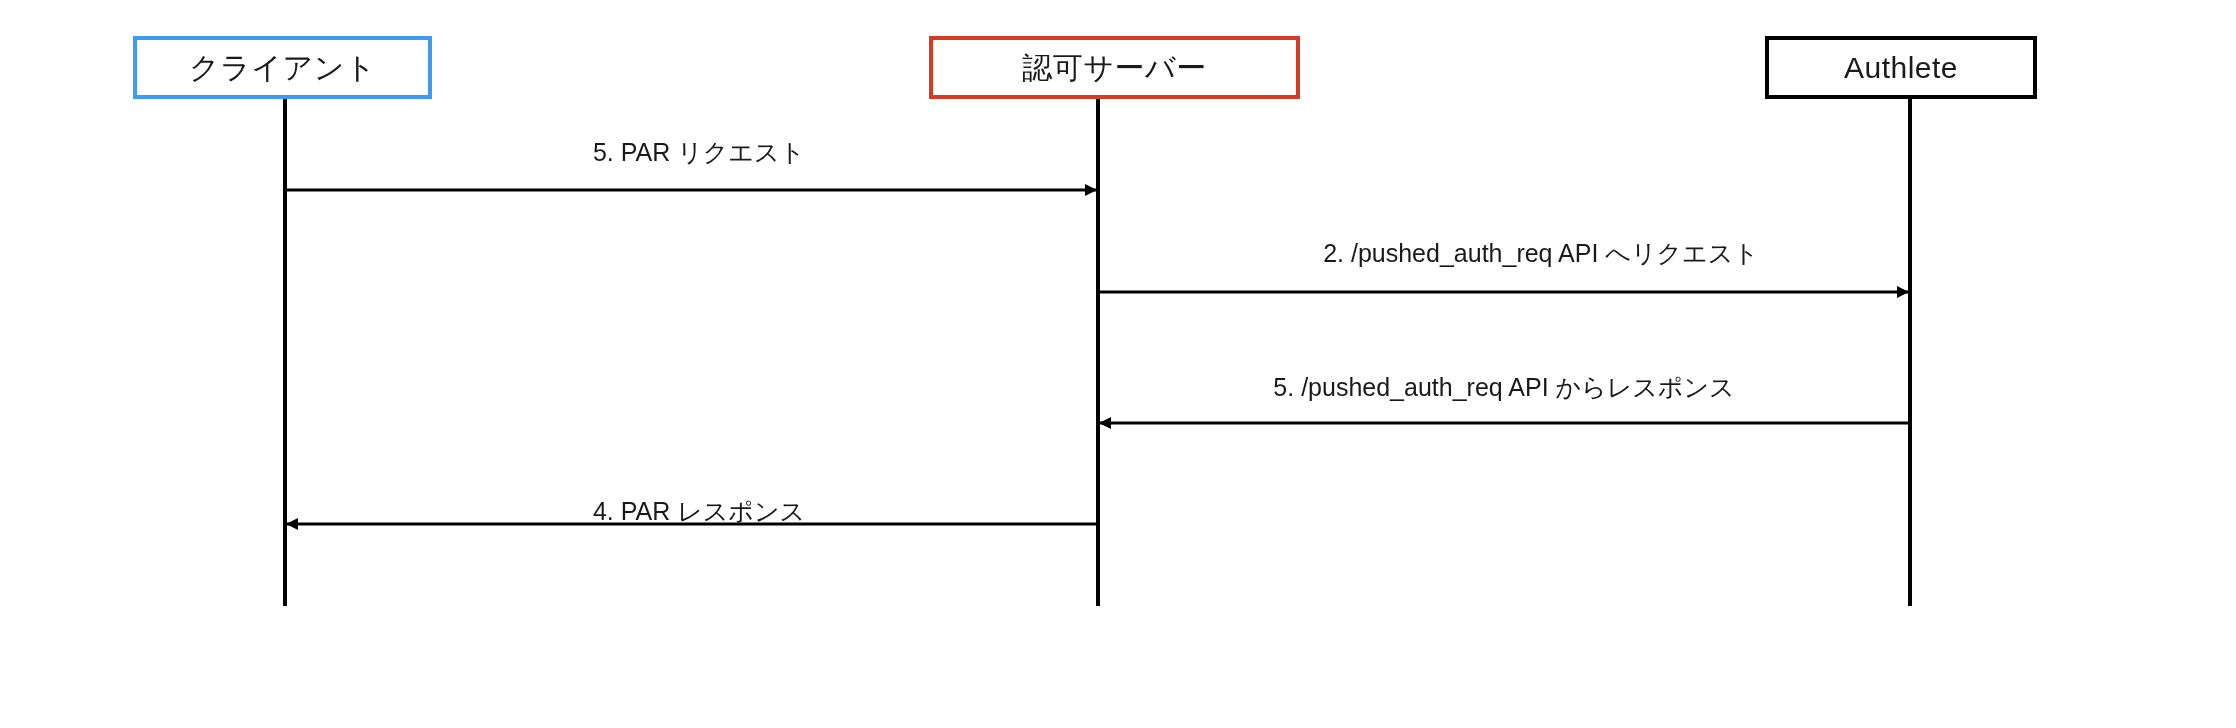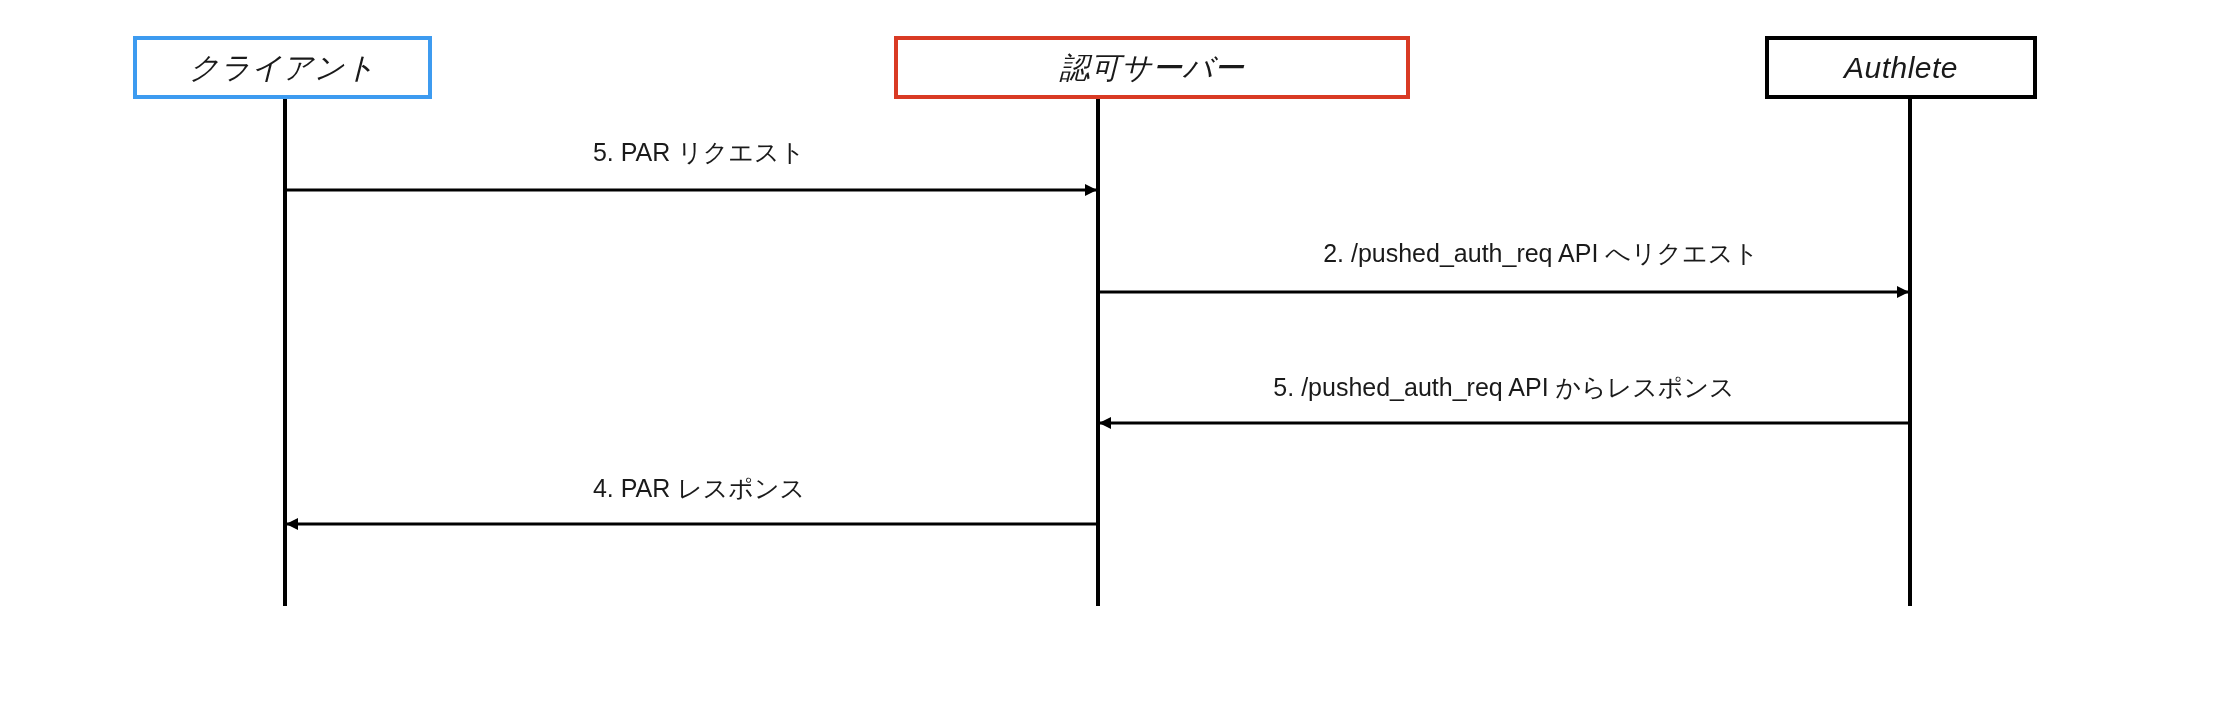--- a/index.html
+++ b/index.html
@@ -24,21 +24,20 @@
     width: 2236px;
     height: 728px;
   }
   .actor-box {
     position: absolute;
     box-sizing: border-box;
     background: #ffffff;
     display: flex;
     align-items: center;
     justify-content: center;
-    font-style: italic;
   }
   .actor-label {
     font-size: 30px;
     color: #1a1a1a;
     letter-spacing: 0.5px;
     line-height: 1;
     white-space: nowrap;
   }
   .msg-label {
     position: absolute;
@@ -73,27 +72,27 @@
         <line x1="1100" y1="292" x2="1908" y2="292" stroke="#000000" stroke-width="3" marker-end="url(#arrow-right)"></line>
         <line x1="1908" y1="423" x2="1100" y2="423" stroke="#000000" stroke-width="3" marker-end="url(#arrow-left)"></line>
         <line x1="1096" y1="524" x2="287" y2="524" stroke="#000000" stroke-width="3" marker-end="url(#arrow-left)"></line>
       </g>
   </svg>
 
   <div id="actor-boxes">
       <div class="actor-box" style="left: 133px; top: 36px; width: 299px; height: 63px; border: 4px solid rgb(61, 155, 240);">
         <span class="actor-label">クライアント</span>
       </div>
-      <div class="actor-box" style="left: 894px; top: 36px; width: 516px; height: 63px; border: 4px solid rgb(217, 58, 36);">
+      <div class="actor-box" style="left: 929px; top: 36px; width: 371px; height: 63px; border: 4px solid rgb(217, 58, 36);">
         <span class="actor-label">認可サーバー</span>
       </div>
       <div class="actor-box" style="left: 1765px; top: 36px; width: 272px; height: 63px; border: 4px solid rgb(0, 0, 0);">
         <span class="actor-label">Authlete</span>
       </div>
     </div>
   <div id="message-labels">
       <div class="msg-label" style="left: 699px; top: 140px;">5. PAR リクエスト</div>
       <div class="msg-label" style="left: 1504px; top: 241px; margin-left: 37px;">2. /pushed_auth_req API へリクエスト</div>
       <div class="msg-label" style="left: 1504px; top: 375px;">5. /pushed_auth_req API からレスポンス</div>
-      <div class="msg-label" style="left: 699px; top: 476px;">4. PAR レスポンス</div>
+      <div class="msg-label" style="left: 699px; top: 499px;">4. PAR レスポンス</div>
     </div>
 
 </div>
 
 </body></html>

